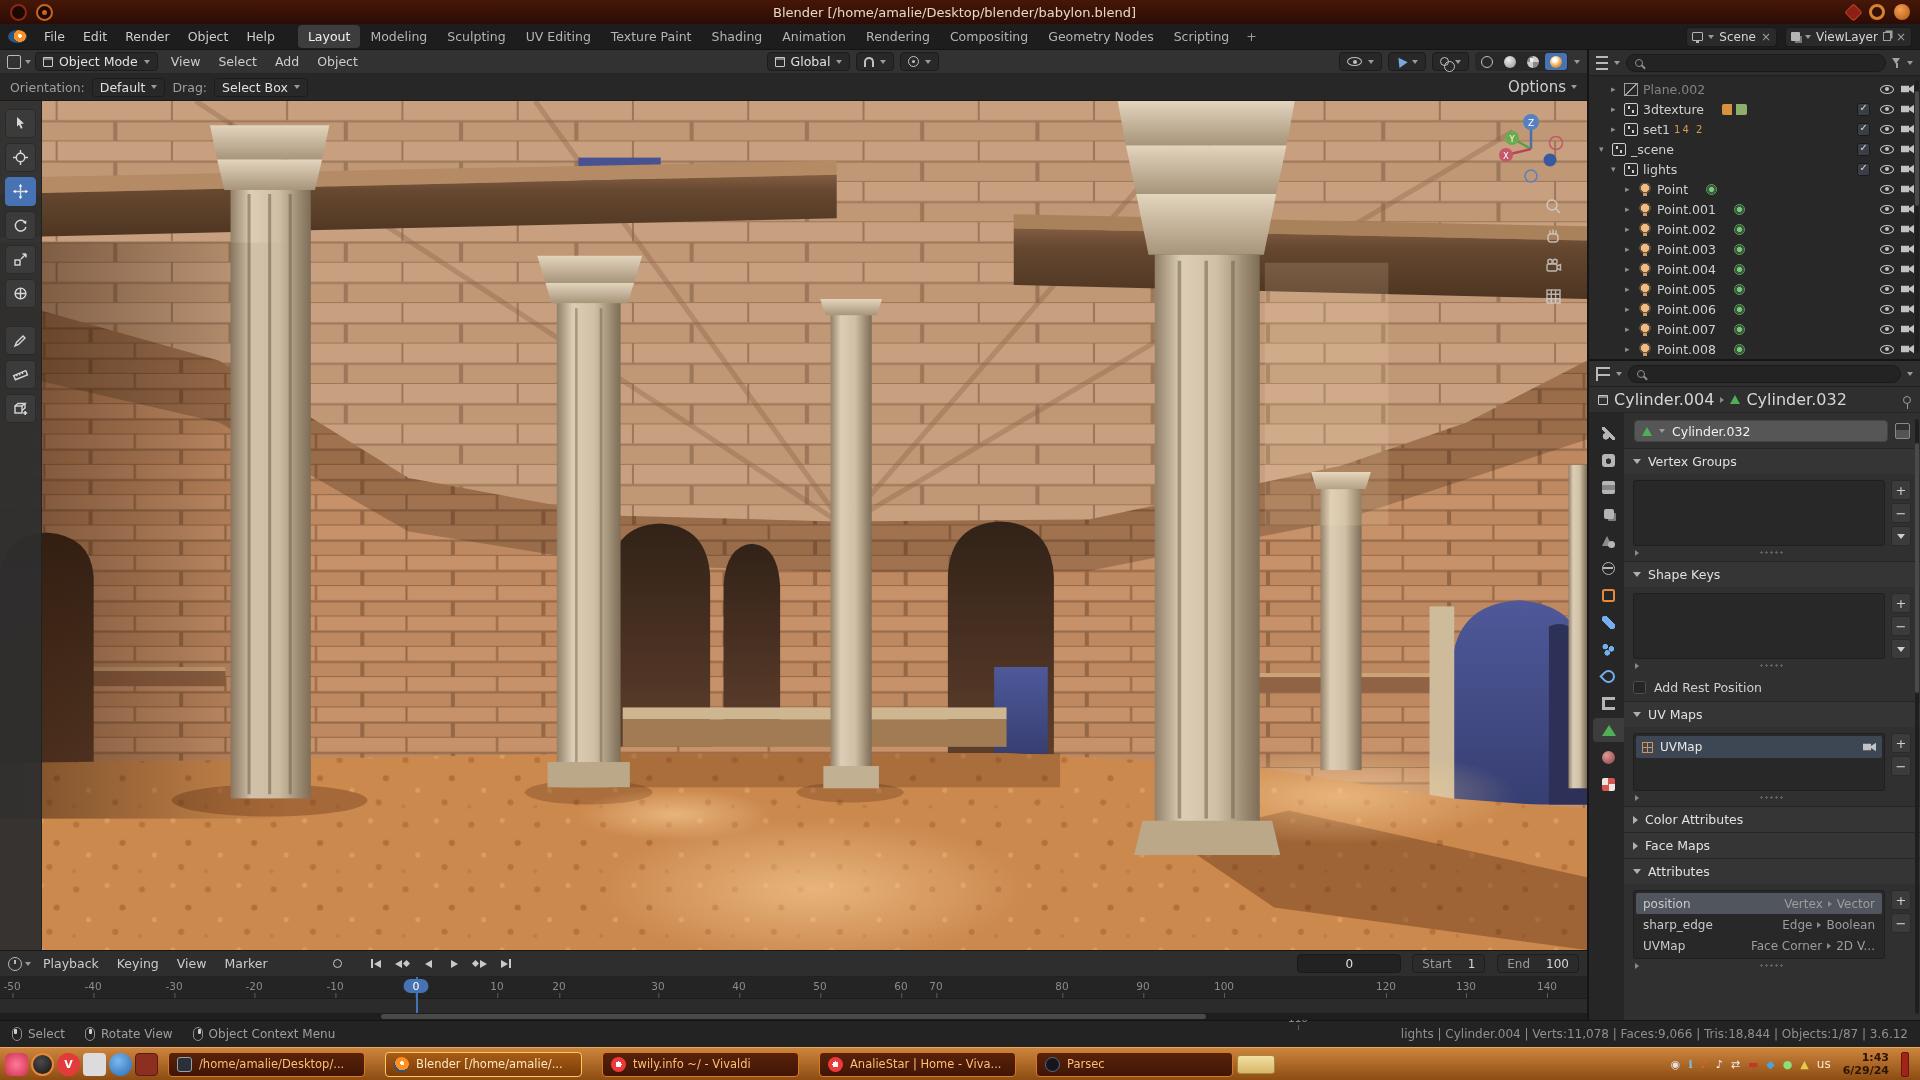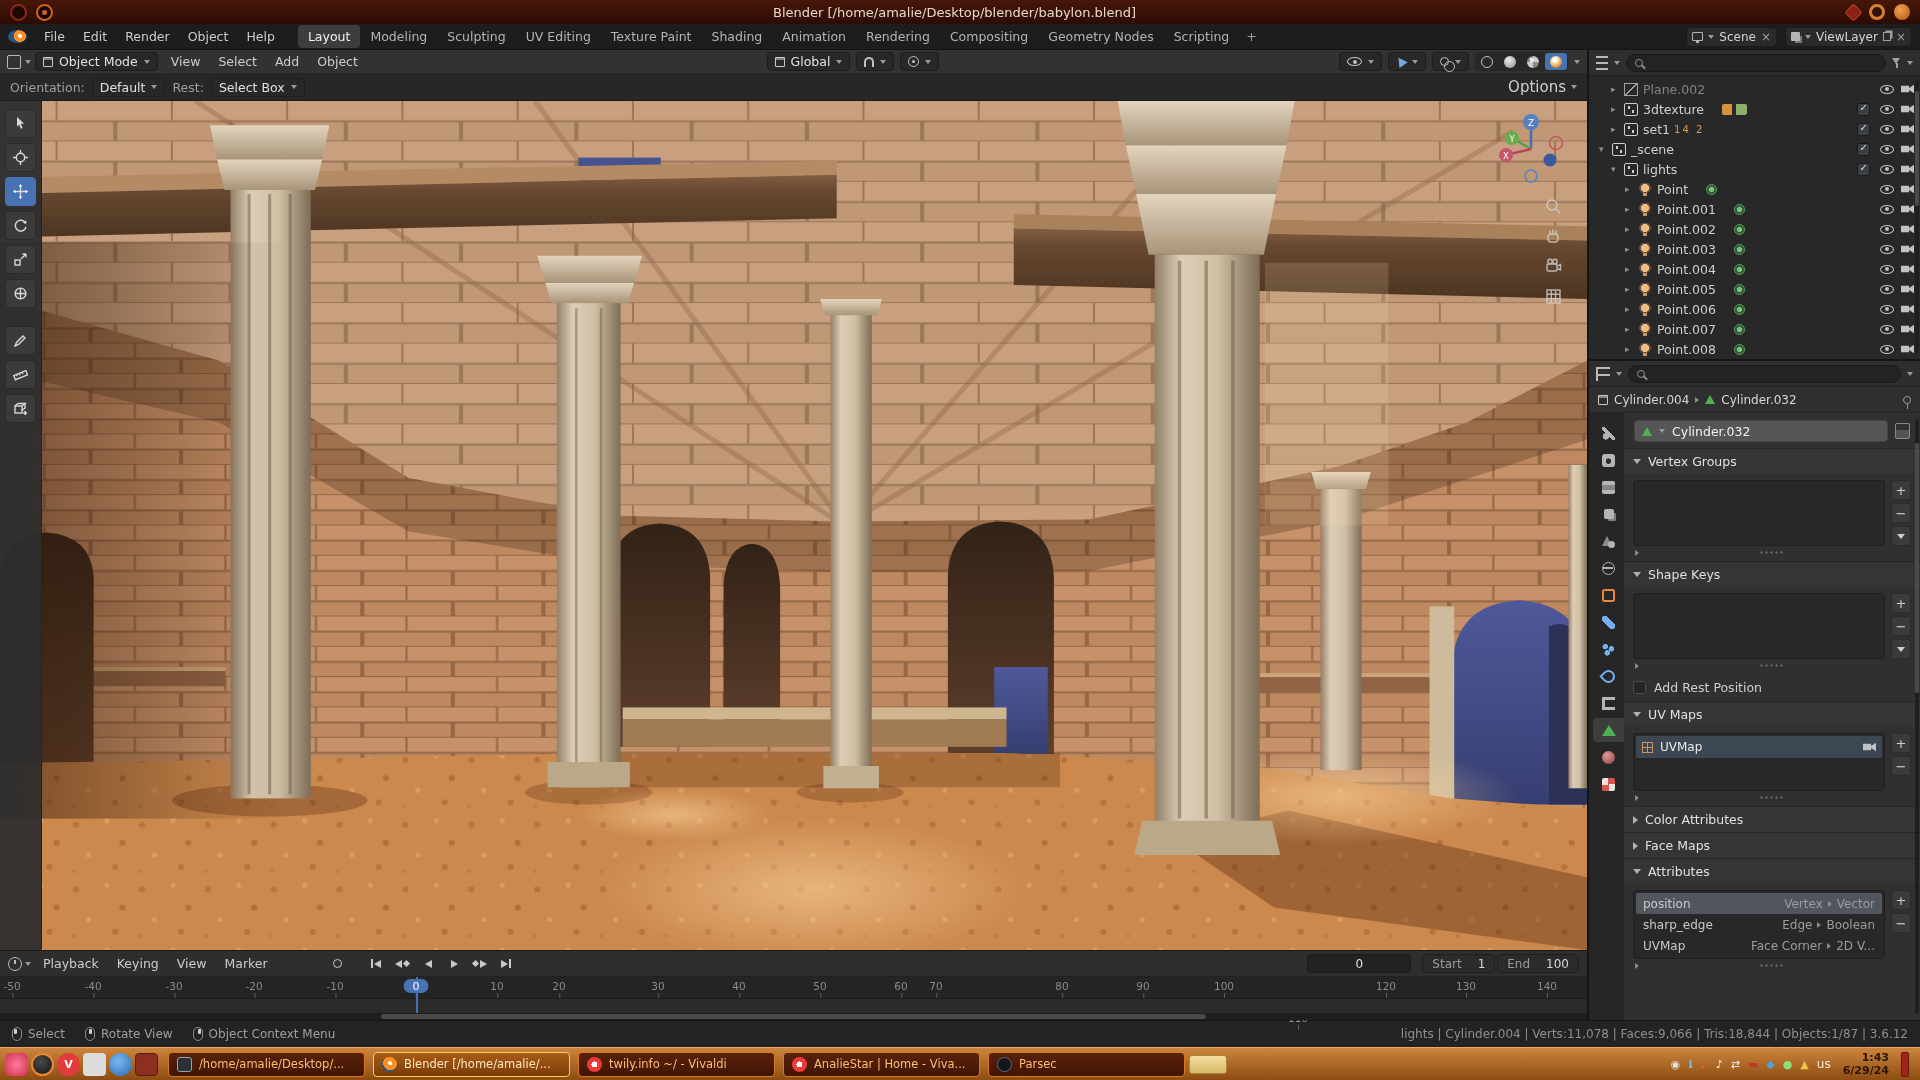--- a/index.html
+++ b/index.html
@@ -90,21 +90,21 @@
 .timeline{flex:0 0 70px;display:flex;flex-direction:column;border-top:1px solid #181818;}
 .tl-header{height:26px;background:#2e2e2e;display:flex;align-items:center;padding:0 8px;gap:3px;border-bottom:1px solid #222;}
 .transport{display:flex;align-items:center;gap:3px;margin-left:46px;}
 .tr-btn{min-width:23px;height:17px;display:flex;align-items:center;justify-content:center;gap:1.5px;border-radius:3px;}
 .tri-l{width:0;height:0;border-top:4.5px solid transparent;border-bottom:4.5px solid transparent;border-right:7px solid #c9c9c9;}
 .tri-r{width:0;height:0;border-top:4.5px solid transparent;border-bottom:4.5px solid transparent;border-left:7px solid #c9c9c9;}
 .tbar{width:2px;height:9px;background:#c9c9c9;}
 .tdiam{width:5px;height:5px;background:#c9c9c9;transform:rotate(45deg);}
 .rec{width:9px;height:9px;border-radius:50%;border:1.5px solid #c9c9c9;}
 .frame-field{margin-left:auto;width:104px;height:19px;background:#222;border:1px solid #1a1a1a;border-radius:4px;color:#e2e2e2;font-size:12px;text-align:center;font-family:"DejaVu Sans",sans-serif;}
-.range-group{display:flex;gap:2px;margin-left:8px;align-items:center;}
+.range-group{display:flex;gap:12px;margin-left:8px;align-items:center;}
 .range-pill{height:19px;background:#2b2b2b;border:1px solid #1e1e1e;border-radius:4px;display:flex;align-items:center;padding:0 9px;gap:16px;font-size:12px;}
 .range-pill .lab{color:#9a9a9a;}
 .tl-body{flex:1;position:relative;display:flex;flex-direction:column;}
 .tl-ruler{height:22px;background:#242424;position:relative;border-bottom:1px solid #1d1d1d;}
 .tick{position:absolute;top:3px;transform:translateX(-50%);font-size:10.5px;color:#8b8b8b;}
 .tick::after{content:"";position:absolute;left:50%;top:13px;width:1px;height:5px;background:#5e5e5e;}
 .tl-tracks{flex:1;background:#2b2b2b;position:relative;}
 .tl-scroll{position:absolute;bottom:0;left:0;right:0;height:7px;background:#1e1e1e;}
 .tl-scroll .handle{position:absolute;left:24%;width:52%;top:1px;bottom:1px;background:#4a4a4a;border-radius:3px;}
 .playhead{position:absolute;top:0;bottom:7px;width:2px;background:#4772b3;z-index:3;}
@@ -141,21 +141,21 @@
 .ol-chk.chk-on{visibility:visible;background:#3a3f45;border:1px solid #191919;border-radius:2.5px;}
 .ol-chk.chk-on::after{content:"✓";position:absolute;left:1.5px;top:-2px;font-size:10px;color:#dcdcdc;}
 .ol-eye{width:14px;height:9px;border:1px solid #c2c2c2;border-radius:50%;position:relative;margin-left:4px;flex:0 0 auto;}
 .ol-eye::after{content:"";position:absolute;left:50%;top:50%;width:4px;height:4px;margin:-2px;background:#c2c2c2;border-radius:50%;}
 .ol-cam{width:13px;height:9px;background:#c2c2c2;clip-path:polygon(0 15%,62% 15%,62% 40%,100% 2%,100% 98%,62% 60%,62% 85%,0 85%);margin-left:7px;flex:0 0 auto;}
 .vscroll{position:absolute;right:1px;top:30px;bottom:6px;width:4px;background:#1f1f1f;border-radius:2px;}
 .vscroll::after{content:"";position:absolute;left:0;right:0;top:4%;height:42%;background:#4a4a4a;border-radius:2px;}
 
 
 .props{flex:1;background:#2f2f2f;display:flex;flex-direction:column;min-height:0;position:relative;}
-.pr-bread{height:26px;display:flex;align-items:center;padding:0 9px;gap:6px;font-size:12px;background:#2f2f2f;border-bottom:1px solid #262626;flex:0 0 auto;}
+.pr-bread{height:26px;display:flex;align-items:center;padding:0 9px;gap:6px;font-size:16px;background:#2f2f2f;border-bottom:1px solid #262626;flex:0 0 auto;}
 .caret-r{width:0;height:0;border-top:4px solid transparent;border-bottom:4px solid transparent;border-left:5px solid #b0b0b0;}
 .caret-r.sm{border-top-width:3px;border-bottom-width:3px;border-left-width:4px;border-left-color:#8a8a8a;}
 .caret-d{width:0;height:0;border-left:4px solid transparent;border-right:4px solid transparent;border-top:5px solid #b0b0b0;}
 .tri-ic{width:0;height:0;border-left:5px solid transparent;border-right:5px solid transparent;border-bottom:9px solid #4fb055;}
 .pin-ic{margin-left:auto;width:8px;height:8px;border-radius:50%;border:1.5px solid #9a9a9a;position:relative;}
 .pin-ic::after{content:"";position:absolute;left:2.5px;top:7px;width:1.5px;height:5px;background:#9a9a9a;}
 .pr-body{flex:1;display:flex;min-height:0;}
 .pr-tabs{flex:0 0 35px;background:#262626;padding-top:8px;display:flex;flex-direction:column;align-items:flex-end;gap:3px;}
 .ptab{width:31px;height:24px;display:flex;align-items:center;justify-content:center;border-radius:4px 0 0 4px;}
 .ptab.active{background:#3d3d3d;}
@@ -367,21 +367,21 @@
           <span class="ed-caret"></span>
         </div>
       </div>
 
       <div class="tool-settings">
         <span class="ts-label">Orientation:</span>
         <div class="widget">
           <span>Default</span>
           <span class="ed-caret"></span>
         </div>
-        <span class="ts-label">Rest:</span>
+        <span class="ts-label">Drag:</span>
         <div class="widget">
           <span>Select Box</span>
           <span class="ed-caret"></span>
         </div>
         <div class="ts-right">
           <span>Options</span>
           <span class="ed-caret"></span>
         </div>
       </div>
 
@@ -1178,21 +1178,21 @@
   <div class="taskbar">
     <div style="display:flex;gap:3px;">
 
     <span class="launcher l1"></span>
         <span class="launcher l2"></span>
         <span class="launcher l3"></span>
         <span class="launcher l4"></span>
         <span class="launcher l5"></span>
         <span class="launcher l6"></span>
       </div>
-    <div style="display:flex;gap:8px;margin-left:6px;">
+    <div style="display:flex;gap:20px;margin-left:6px;">
 
         <div class="win-btn">
           <span class="w-ic w-term"></span>
           <span>/home/amalie/Desktop/...</span>
         </div>
 
         <div class="win-btn active">
           <span class="w-ic w-blender"></span>
           <span>Blender [/home/amalie/...</span>
         </div>

